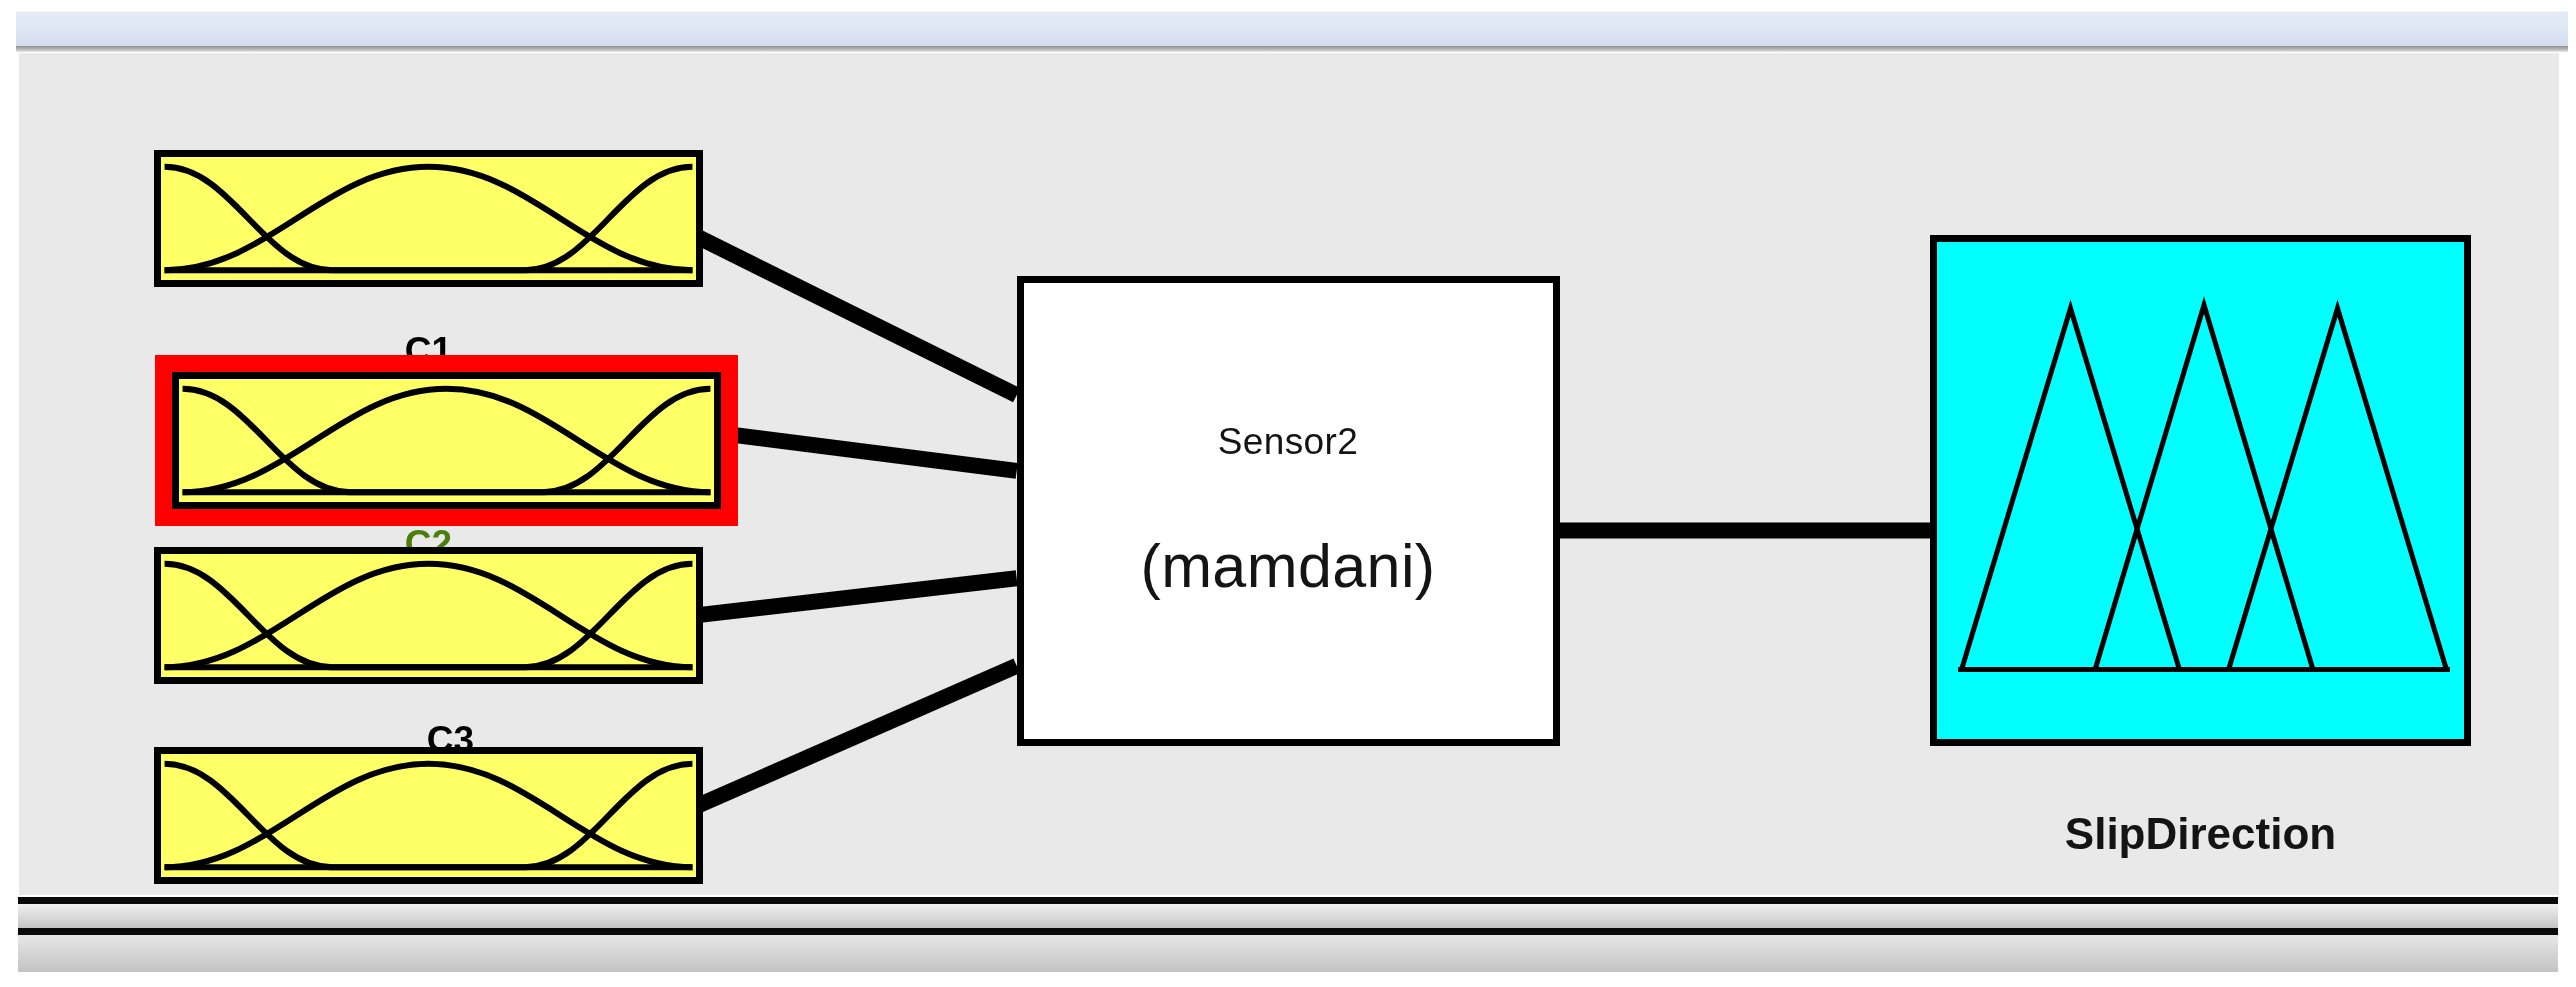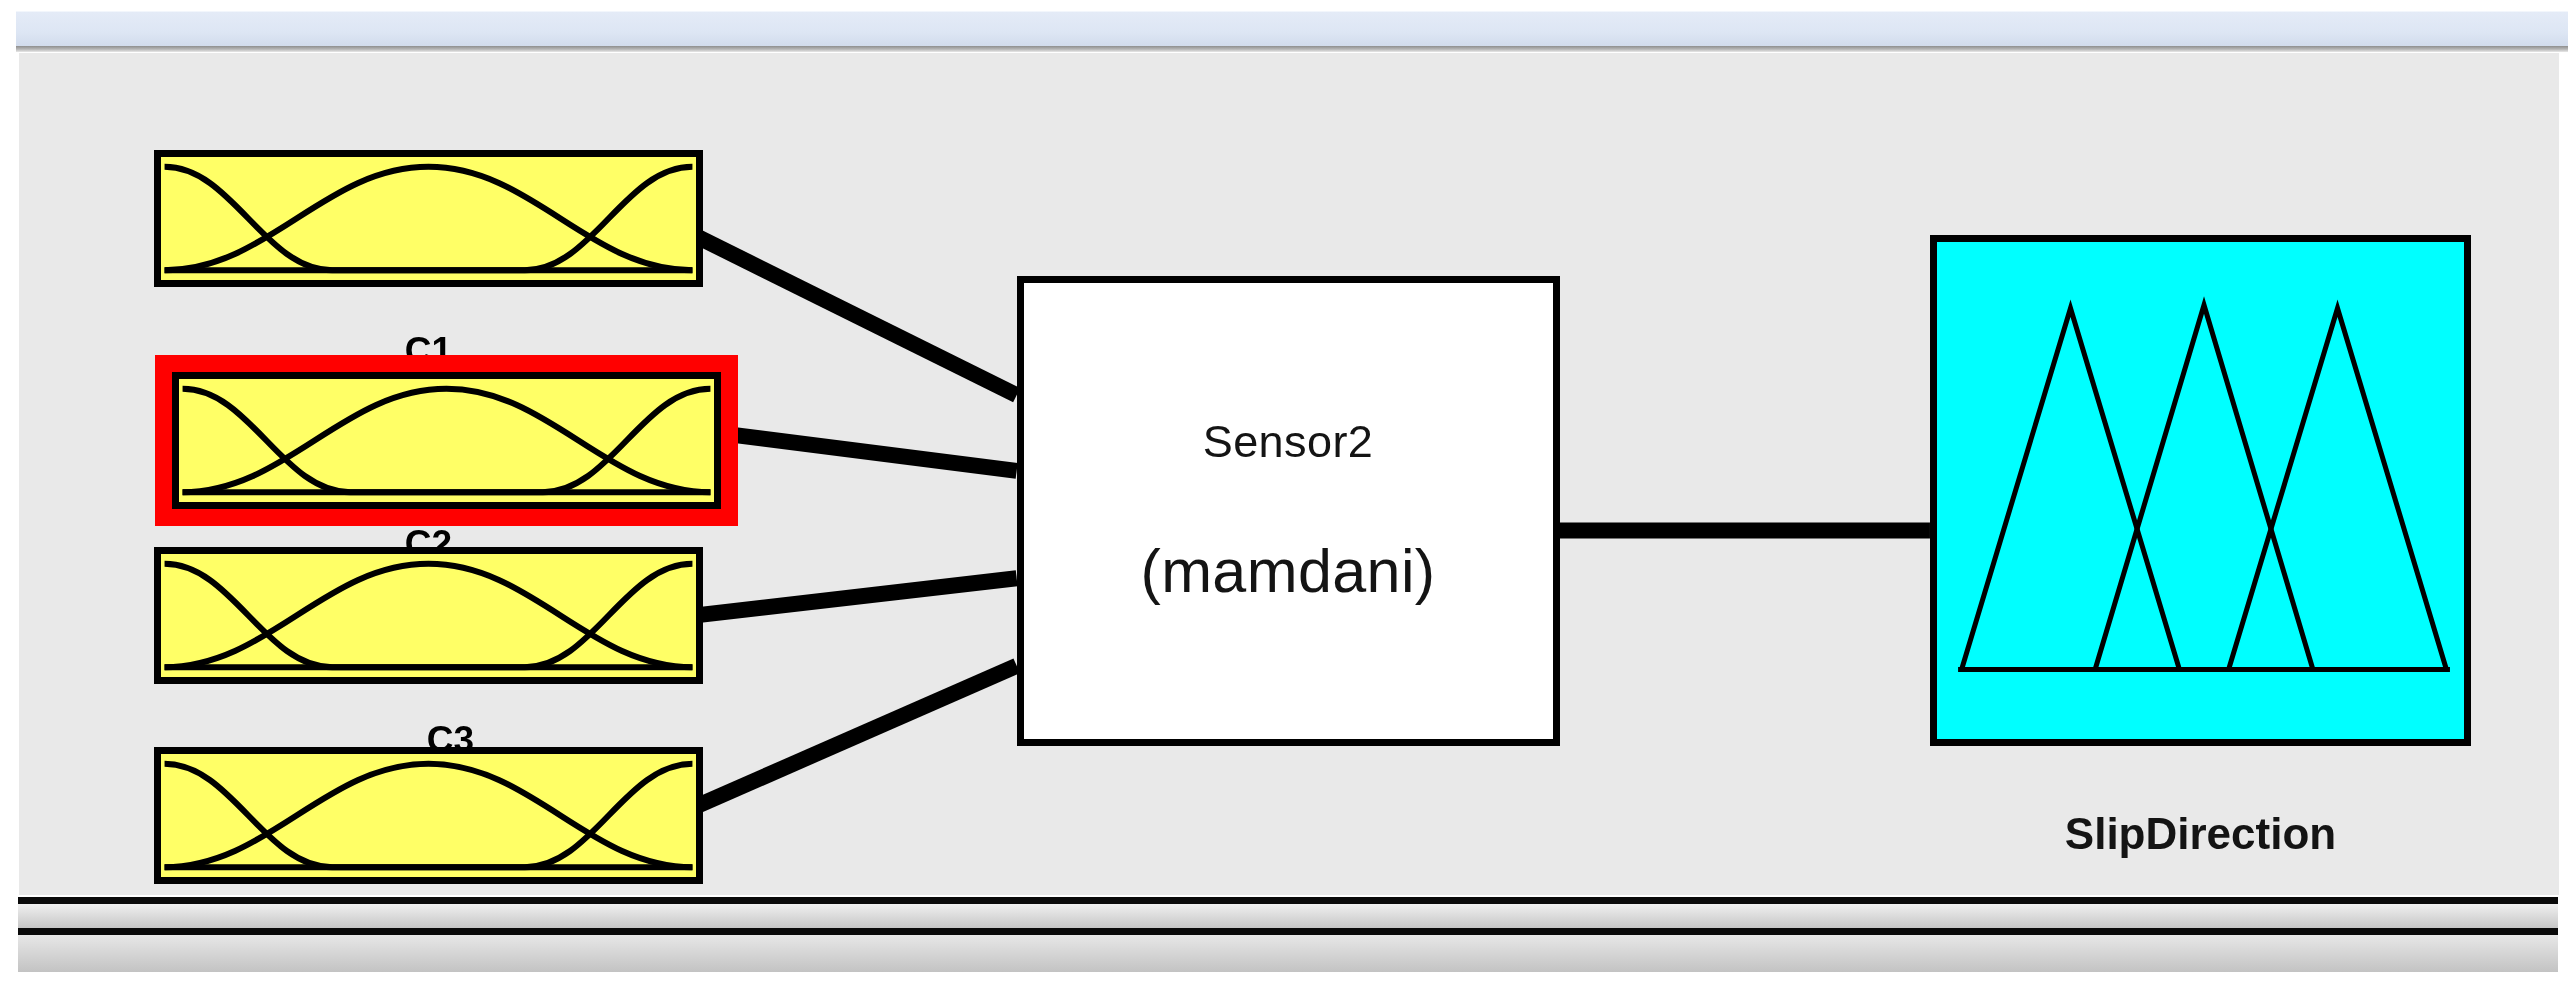--- a/index.html
+++ b/index.html
@@ -112,42 +112,42 @@
     position: absolute;
     box-sizing: border-box;
     border: 7.2px solid #000000;
     background: #ffffff;
     display: flex;
     flex-direction: column;
     align-items: center;
     justify-content: center;
   }
   .fis-core-name {
-    font-size: 45px;
+    font-size: 37px;
     color: #141414;
     letter-spacing: 0.4px;
     margin-bottom: 68px;
   }
   .fis-core-type {
     font-size: 61px;
     color: #141414;
     letter-spacing: 0.4px;
   }
 
   
   .blk-label {
     position: absolute;
     font-size: 37px;
     font-weight: bold;
     color: #000000;
     text-align: center;
     white-space: nowrap;
     transform: translateX(-50%);
   }
-  .blk-label.red { color: #000000; }
+  .blk-label.red { color: #4d7c0f; }
 
   .out-label {
     position: absolute;
     font-size: 44px;
     font-weight: bold;
     color: #141414;
     text-align: center;
     white-space: nowrap;
     transform: translateX(-50%);
   }

